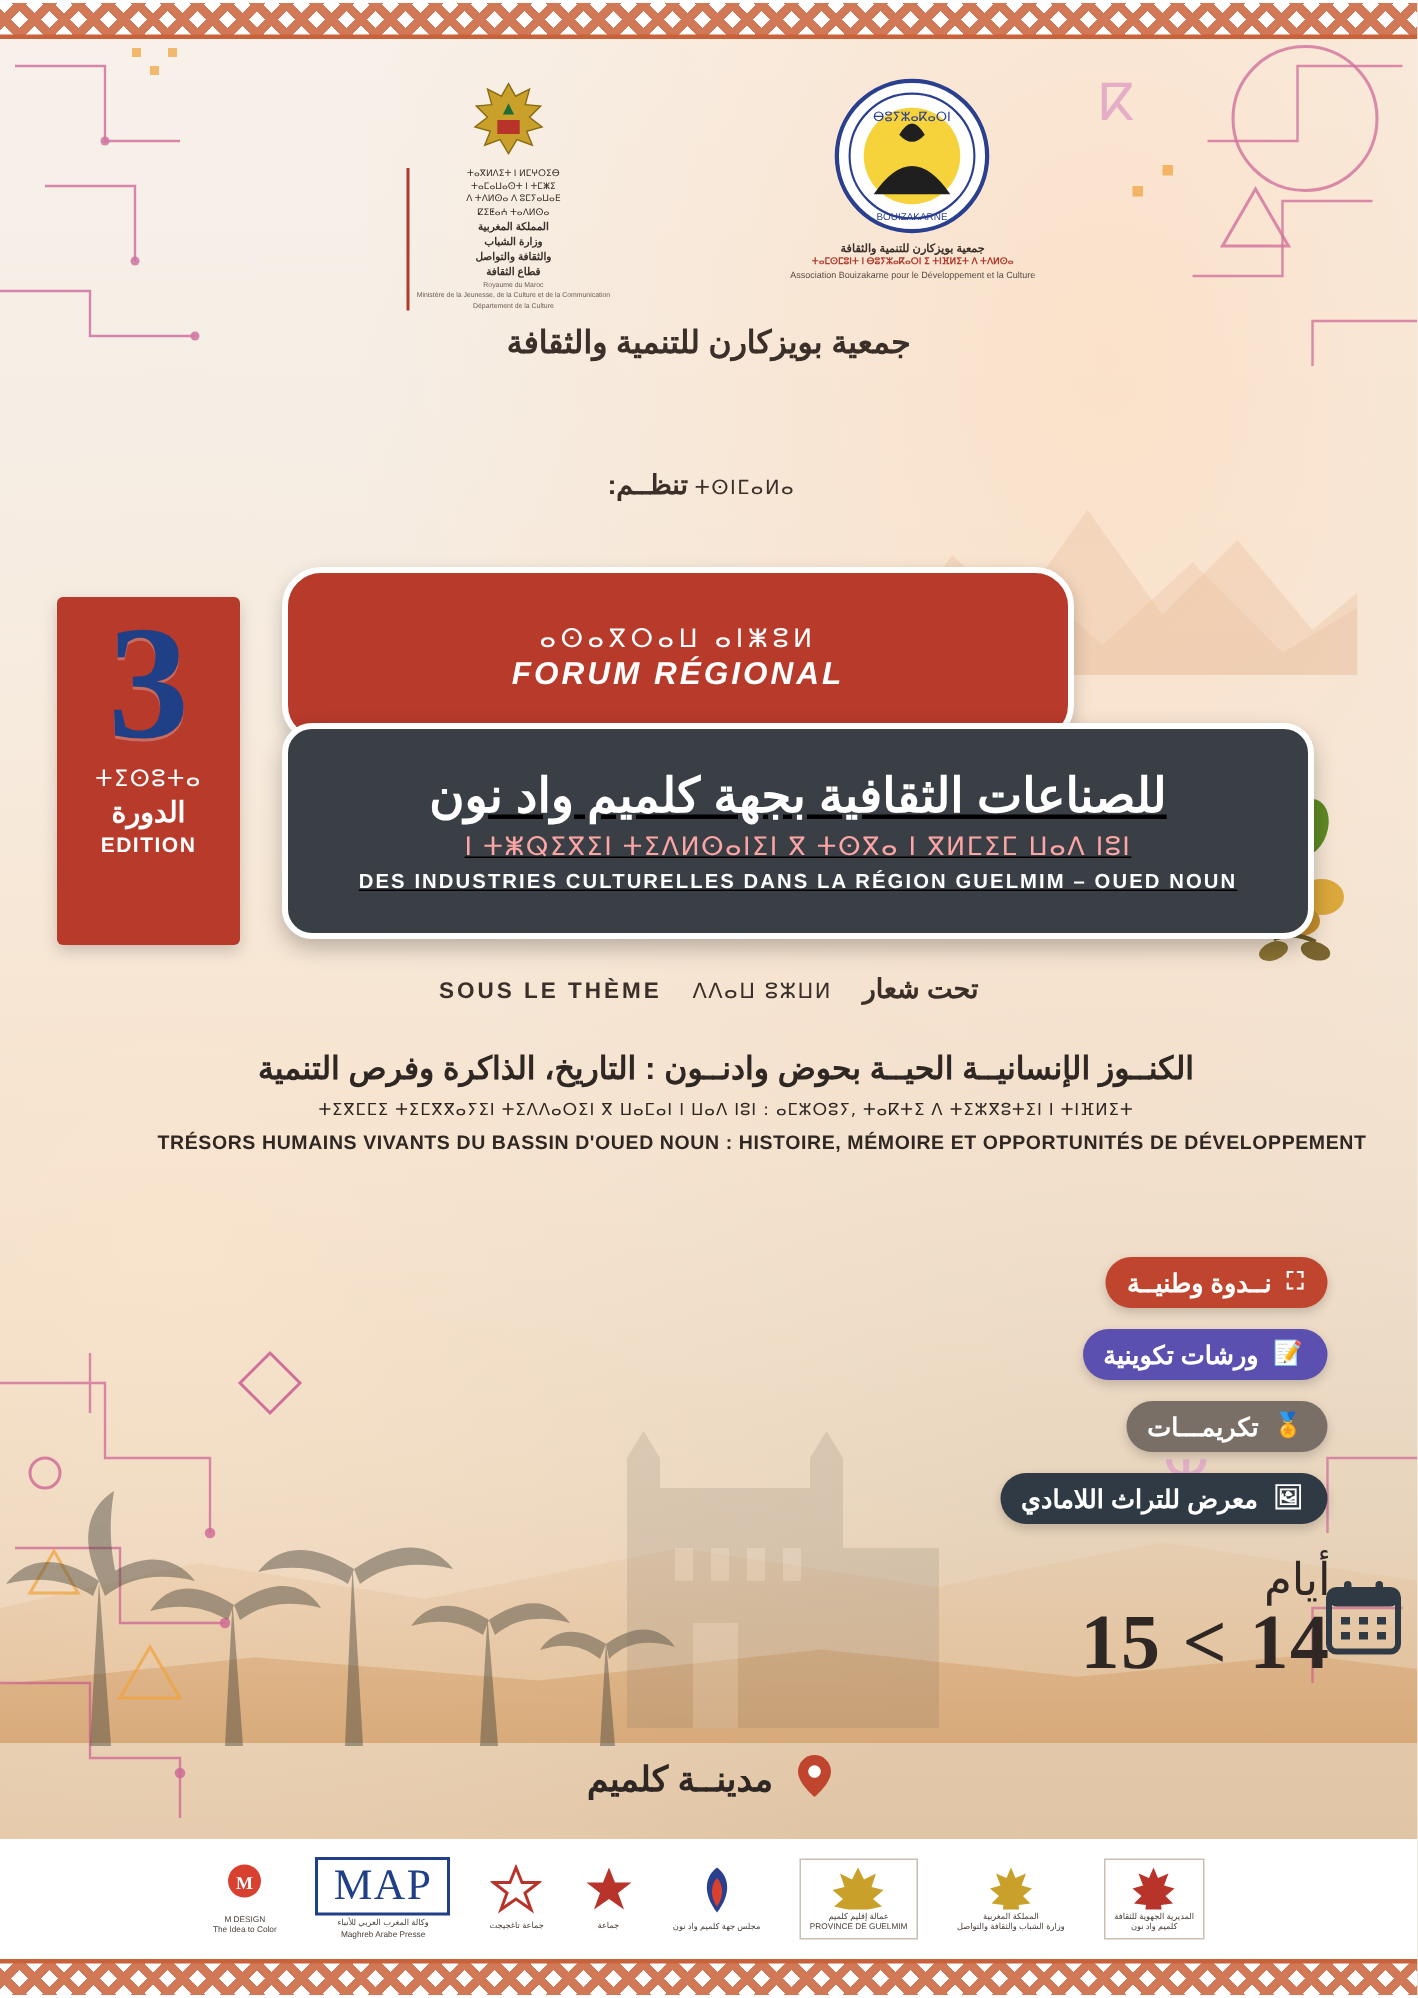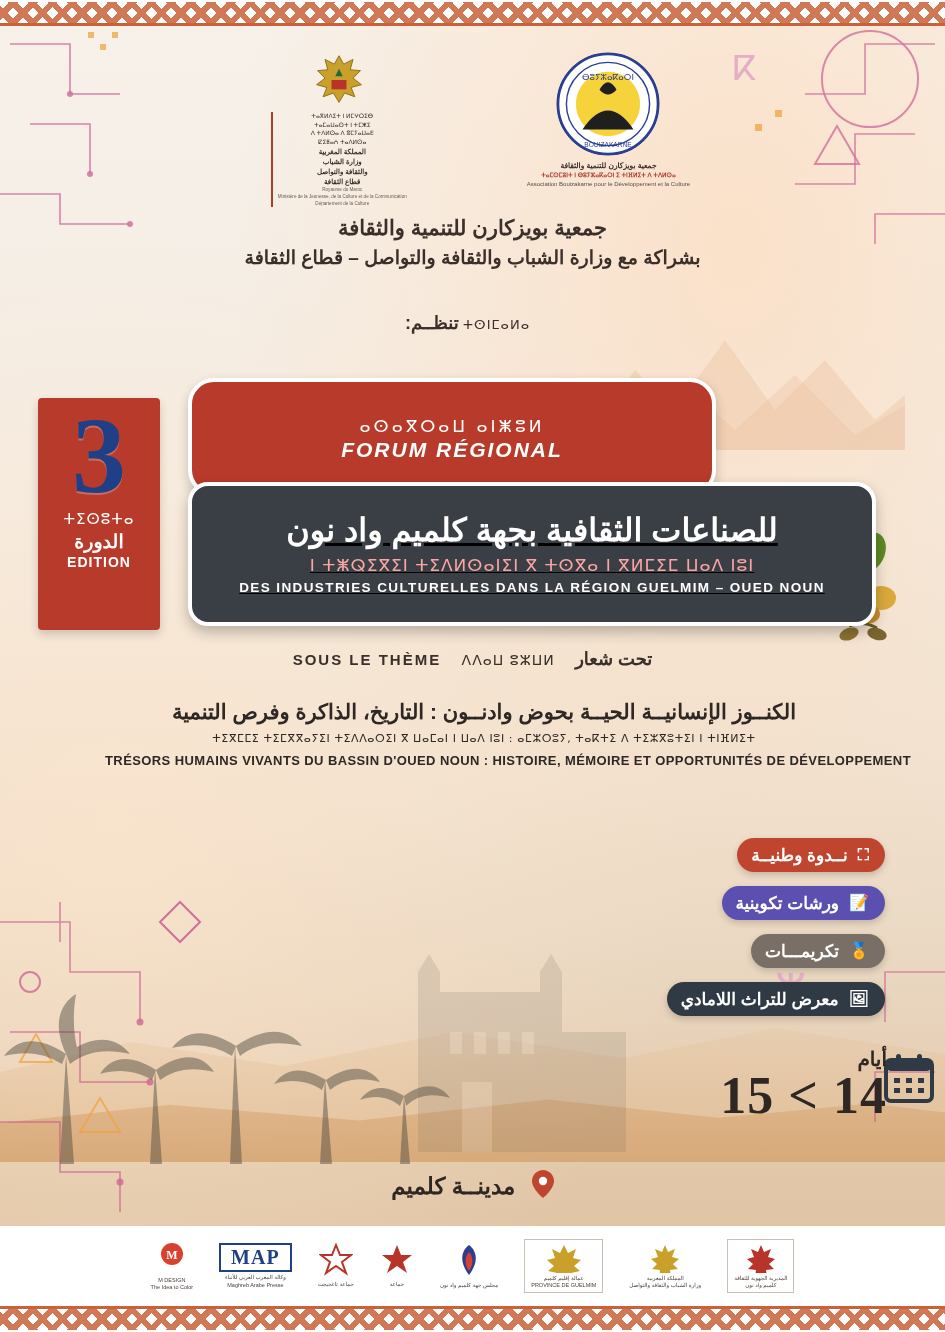--- a/index.html
+++ b/index.html
@@ -142,39 +142,39 @@
     white-space:nowrap;
   }
   .pill .glyph{font-size:16px;line-height:1;}
   .pill.p1{background:#c0452f;}
   .pill.p2{background:#5b4fb0;}
   .pill.p3{background:#7a6f66;}
   .pill.p4{background:#2f3a44;}
 
   
   .datewrap{position:absolute;right:58px;bottom:212px;text-align:right;direction:rtl;}
-  .datewrap .ayyam{font-size:20px;font-weight:bold;color:#2f2723;}
+  .datewrap .ayyam{font-size:30px;font-weight:normal;color:#2f2723;}
   .datewrap .days{font-family:"Liberation Serif",serif;font-size:52px;font-weight:bold;color:#2f2723;line-height:.95;letter-spacing:1px;}
   .datewrap .month{font-family:"Liberation Serif",serif;font-size:46px;font-weight:bold;color:#2f2723;line-height:1;margin-top:2px;}
   .cal-icon{position:absolute;right:10px;bottom:228px;width:52px;height:52px;}
 
   .place{
     position:absolute;left:0;right:0;bottom:128px;text-align:center;direction:rtl;
     font-size:23px;font-weight:bold;color:#2f2723;letter-spacing:2px;
   }
   .pin{display:inline-block;vertical-align:-4px;margin-left:10px;}
 
   
   .partners{
     position:absolute;left:0;right:0;bottom:26px;height:80px;background:#ffffff;
     display:flex;align-items:center;justify-content:center;gap:26px;padding:0 24px;box-sizing:border-box;
   }
   .p-logo{display:flex;flex-direction:column;align-items:center;justify-content:center;}
   .p-logo .cap{font-size:5.5px;color:#4a3f39;text-align:center;line-height:1.3;margin-top:2px;max-width:110px;}
-  .map-logo{border:2px solid #1f3f86;color:#1f3f86;font-family:"Liberation Serif",serif;font-weight:bold;font-size:20px;padding:1px 10px;letter-spacing:1px;}
+  .map-logo{border:2px solid #1f3f86;color:#1f3f86;font-family:"Liberation Serif",serif;font-weight:normal;font-size:29px;padding:1px 10px;letter-spacing:1px;}
   .box-logo{border:1px solid #cbbfb5;padding:3px 6px;}
 
   
   .palms{position:absolute;left:0;bottom:168px;width:460px;height:250px;opacity:.85;}
   .kasbah{position:absolute;left:370px;bottom:180px;width:300px;height:230px;opacity:.35;}
   .argan{position:absolute;right:16px;top:530px;width:120px;height:130px;}
 
   .tif-font{font-family:"DejaVu Sans", sans-serif;}
 </style>
 </head>
@@ -356,21 +356,20 @@
       <div class="assoc-text">
         <div style="direction:rtl;">جمعية بويزكارن للتنمية والثقافة</div>
         <div style="font-size:6px;color:#b03a2e;">ⵜⴰⵎⵙⵎⵓⵏⵜ ⵏ ⴱⵓⵢⵣⴰⴽⴰⵔⵏ ⵉ ⵜⵏⴼⵍⵉⵜ ⴷ ⵜⴷⵍⵙⴰ</div>
         <div class="fr">Association Bouizakarne pour le Développement et la Culture</div>
       </div>
     </div>
   </div>
 
   <div class="org">
     <div class="l1">جمعية بويزكارن للتنمية والثقافة</div>
-    <div class="l2">بشراكة مع وزارة الشباب والثقافة والتواصل – قطاع الثقافة</div>
   </div>
 
   <div class="organizes">
     <span class="tif tif-font">ⵜⵙⵏⵎⴰⵍⴰ</span>
     <span class="ar">تنظــم:</span>
   </div>
 
   <div class="edition">
     <div class="num">3</div>
     <div class="tif tif-font">ⵜⵉⵙⵓⵜⴰ</div>

